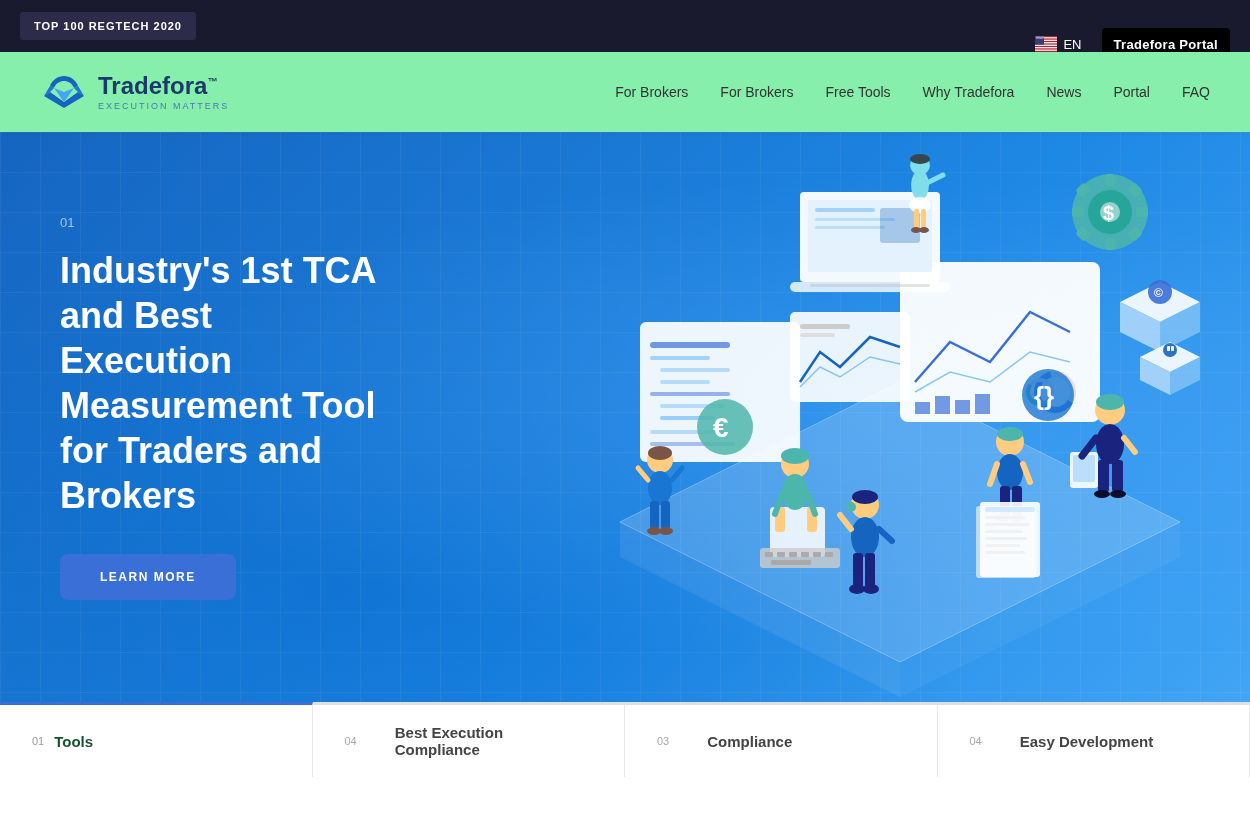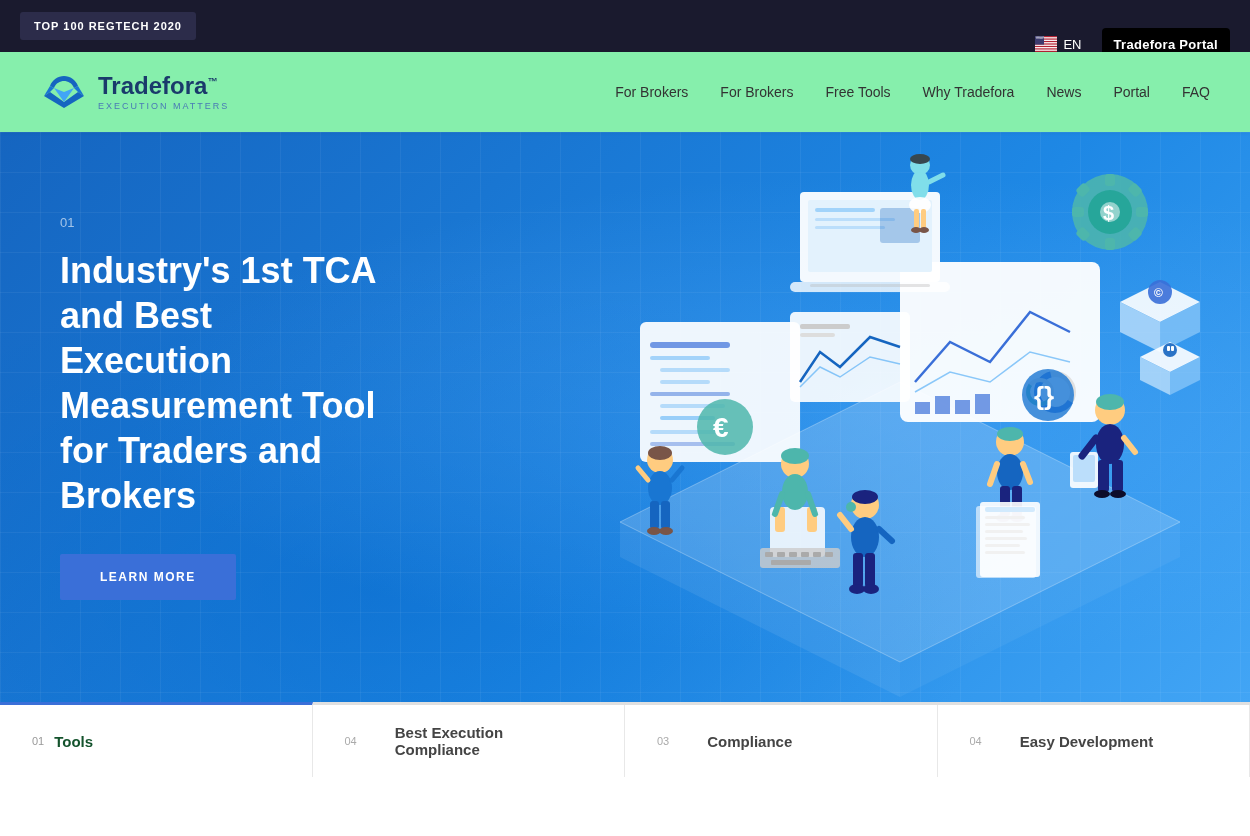--- a/index.html
+++ b/index.html
@@ -161,21 +161,21 @@
     .learn-more-btn {
       background: #3a6fd8;
       color: #fff;
       border: none;
       padding: 16px 40px;
       font-size: 12px;
       font-weight: 700;
       letter-spacing: 1.5px;
       cursor: pointer;
       text-transform: uppercase;
-      border-radius: 2px;
+      border-radius: 8px;
     }
 
     
     .bottom-tabs {
       background: #fff;
       display: flex;
       align-items: stretch;
       border-top: 3px solid #e0e0e0;
       min-height: 72px;
     }

